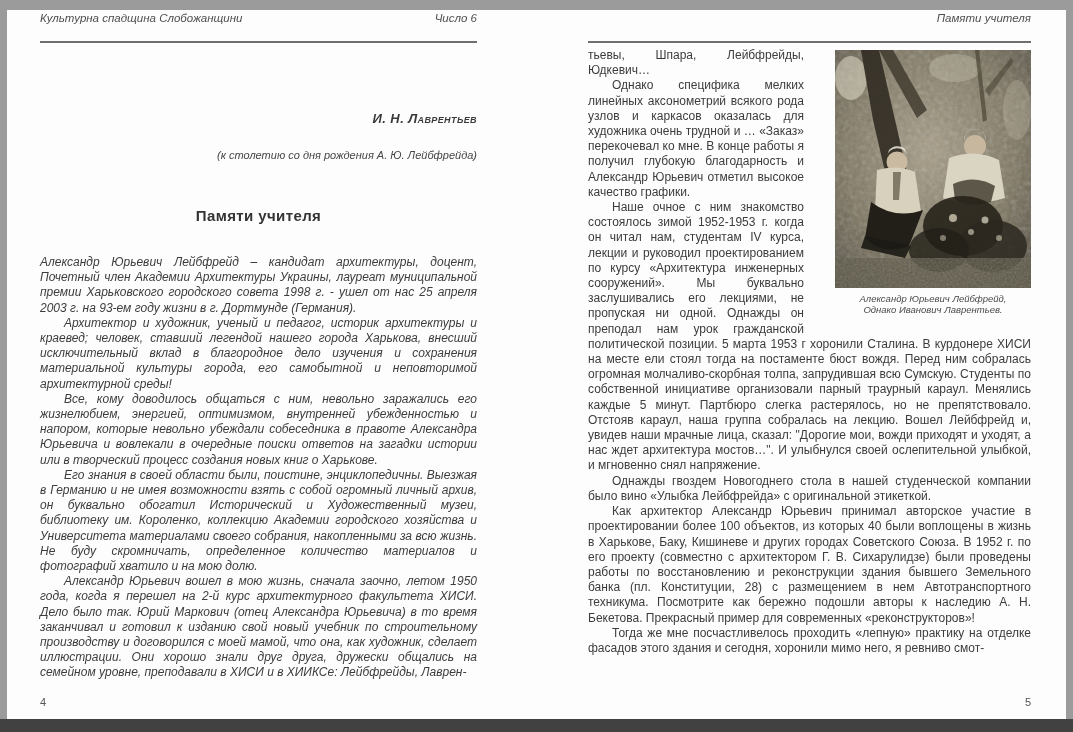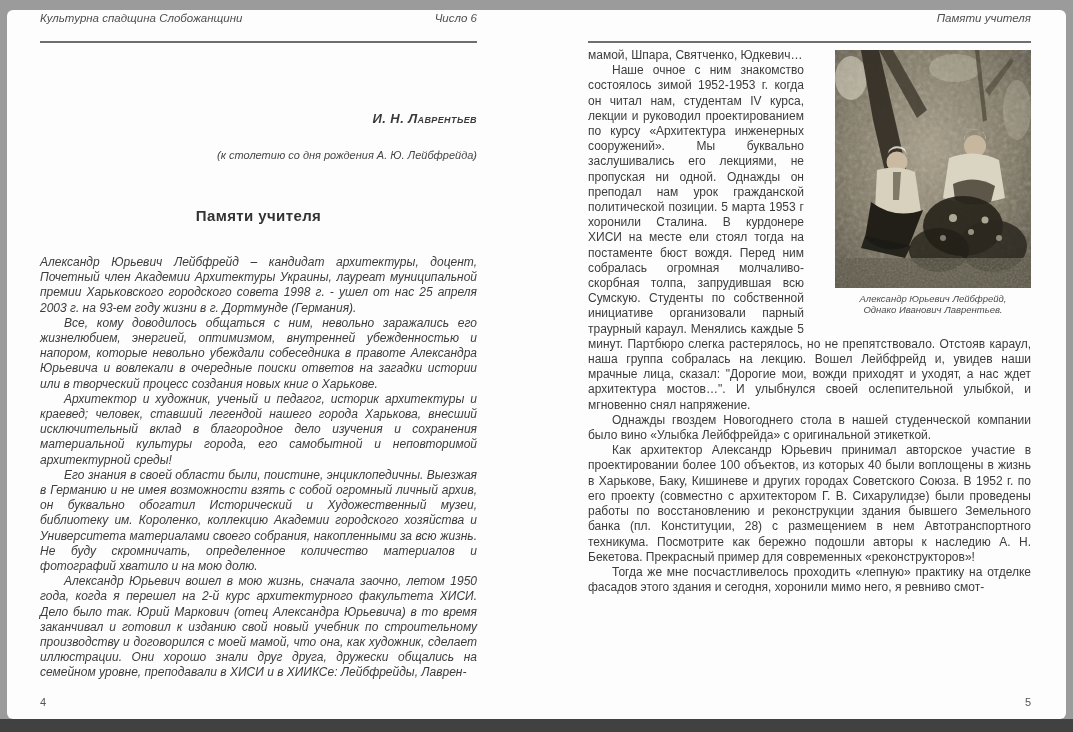--- a/index.html
+++ b/index.html
@@ -3,21 +3,21 @@
 <meta charset="utf-8">
 <style>
   html,body { margin:0; padding:0; }
   .stage {
     position:relative; width:1073px; height:732px;
     background:#9b9b9b; overflow:hidden;
     font-family:"Liberation Sans", sans-serif;
     color:#3c3c3c;
   }
   .bottom-band { position:absolute; left:0; bottom:0; width:1073px; height:13px; background:#414141; }
-  .spread { position:absolute; left:7px; top:10px; width:1059px; height:709px; background:#fdfdfd;border-radius:6px; }
+  .spread { position:absolute; left:7px; top:10px; width:1059px; height:709px; background:#fdfdfd; }
   .abs { position:absolute; }
 
   .running-header { font-style:italic; font-size:11.5px; color:#4e4e4e; }
   .rule { height:2px; background:#6f6f6f; }
 
   .author { font-weight:bold; font-style:italic; font-variant:small-caps; font-size:13px; color:#3a3a3a; letter-spacing:0.4px; }
   .dedication { font-style:italic; font-size:11px; color:#464646; }
   .article-title { font-weight:bold; font-size:15px; letter-spacing:0.4px; color:#333; }
 
   .body-text { font-size:12px; line-height:15.2px; text-align:justify; }
@@ -43,22 +43,22 @@
     <div class="abs rule" style="left:33px; top:31px; width:437px;"></div>
 
     <div class="abs dedication" style="left:33px; top:139px; width:437px; text-align:right;">(к столетию со дня рождения А. Ю. Лейбфрейда)</div>
 
     <div class="abs author" style="left:33px; top:101px; width:437px; text-align:right;">И. Н. Лаврентьев</div>
 
     <div class="abs article-title" style="left:33px; top:197px; width:437px; text-align:center;">Памяти учителя</div>
 
     <div class="abs body-text" style="left:33px; top:245px; width:437px;font-style:italic;">
       <p>Александр Юрьевич Лейбфрейд – кандидат архитектуры, доцент, Почетный член Академии Архитектуры Украины, лауреат муниципальной премии Харьковского городского совета 1998 г. - ушел от нас 25 апреля 2003 г. на 93-ем году жизни в г. Дортмунде (Германия).</p>
+      <p class="indent">Архитектор и художник, ученый и педагог, историк архитектуры и краевед; человек, ставший легендой нашего города Харькова, внесший исключительный вклад в благородное дело изучения и сохранения материальной культуры города, его самобытной и неповторимой архитектурной среды!</p>
       <p class="indent">Все, кому доводилось общаться с ним, невольно заражались его жизнелюбием, энергией, оптимизмом, внутренней убежденностью и напором, которые невольно убеждали собеседника в правоте Александра Юрьевича и вовлекали в очередные поиски ответов на загадки истории или в творческий процесс создания новых книг о Харькове.</p>
-      <p class="indent">Архитектор и художник, ученый и педагог, историк архитектуры и краевед; человек, ставший легендой нашего города Харькова, внесший исключительный вклад в благородное дело изучения и сохранения материальной культуры города, его самобытной и неповторимой архитектурной среды!</p>
       <p class="indent">Его знания в своей области были, поистине, энциклопедичны. Выезжая в Германию и не имея возможности взять с собой огромный личный архив, он буквально обогатил Исторический и Художественный музеи, библиотеку им. Короленко, коллекцию Академии городского хозяйства и Университета материалами своего собрания, накопленными за всю жизнь. Не буду скромничать, определенное количество материалов и фотографий хватило и на мою долю.</p>
       <p class="indent">Александр Юрьевич вошел в мою жизнь, сначала заочно, летом 1950 года, когда я перешел на 2-й курс архитектурного факультета ХИСИ. Дело было так. Юрий Маркович (отец Александра Юрьевича) в то время заканчивал и готовил к изданию свой новый учебник по строительному производству и договорился с моей мамой, что она, как художник, сделает иллюстрации. Они хорошо знали друг друга, дружески общались на семейном уровне, преподавали в ХИСИ и в ХИИКСе: Лейбфрейды, Лаврен-</p>
     </div>
 
     <div class="abs pagenum" style="left:33px; top:686px;">4</div>
 
     <div class="abs running-header" style="left:581px; top:2px; width:443px; text-align:right;">Памяти учителя</div>
     <div class="abs rule" style="left:581px; top:31px; width:443px;"></div>
 
     <div class="abs body-text" style="left:581px; top:38px; width:443px;">
@@ -116,21 +116,22 @@
 
           <rect x="0" y="208" width="196" height="30" fill="#57513f" opacity="0.75"></rect>
           <rect x="0" y="208" width="196" height="30" filter="url(#noise2)" opacity="0.3"></rect>
         </svg>
         <div class="photo-caption">
           <div>Александр Юрьевич Лейбфрейд,</div>
           <div>Однако Иванович Лаврентьев.</div>
         </div>
       </div>
 
-      <p>мамой, Шпара, Святченко, Юдкевич…</p>
+      <p>тьевы, Шпара, Лейбфрейды, Юдкевич…</p>
+      <p class="indent">Однако специфика мелких линейных аксонометрий всякого рода узлов и каркасов оказалась для художника очень трудной и … «Заказ» перекочевал ко мне. В конце работы я получил глубокую благодарность и Александр Юрьевич отметил высокое качество графики.</p>
       <p class="indent">Наше очное с ним знакомство состоялось зимой 1952-1953 г. когда он читал нам, студентам IV курса, лекции и руководил проектированием по курсу «Архитектура инженерных сооружений». Мы буквально заслушивались его лекциями, не пропуская ни одной. Однажды он преподал нам урок гражданской политической позиции. 5 марта 1953 г хоронили Сталина. В курдонере ХИСИ на месте ели стоял тогда на постаменте бюст вождя. Перед ним собралась огромная молчаливо-скорбная толпа, запрудившая всю Сумскую. Студенты по собственной инициативе организовали парный траурный караул. Менялись каждые 5 минут. Партбюро слегка растерялось, но не препятствовало. Отстояв караул, наша группа собралась на лекцию. Вошел Лейбфрейд и, увидев наши мрачные лица, сказал: "Дорогие мои, вожди приходят и уходят, а нас ждет архитектура мостов…". И улыбнулся своей ослепительной улыбкой, и мгновенно снял напряжение.</p>
       <p class="indent">Однажды гвоздем Новогоднего стола в нашей студенческой компании было вино «Улыбка Лейбфрейда» с оригинальной этикеткой.</p>
       <p class="indent">Как архитектор Александр Юрьевич принимал авторское участие в проектировании более 100 объектов, из которых 40 были воплощены в жизнь в Харькове, Баку, Кишиневе и других городах Советского Союза. В 1952 г. по его проекту (совместно с архитектором Г. В. Сихарулидзе) были проведены работы по восстановлению и реконструкции здания бывшего Земельного банка (пл. Конституции, 28) с размещением в нем Автотранспортного техникума. Посмотрите как бережно подошли авторы к наследию А. Н. Бекетова. Прекрасный пример для современных «реконструкторов»!</p>
       <p class="indent">Тогда же мне посчастливелось проходить «лепную» практику на отделке фасадов этого здания и сегодня, хоронили мимо него, я ревниво смот-</p>
     </div>
 
     <div class="abs pagenum" style="left:581px; top:686px; width:443px; text-align:right;">5</div>
 
   </div>
   <div class="bottom-band"></div>

